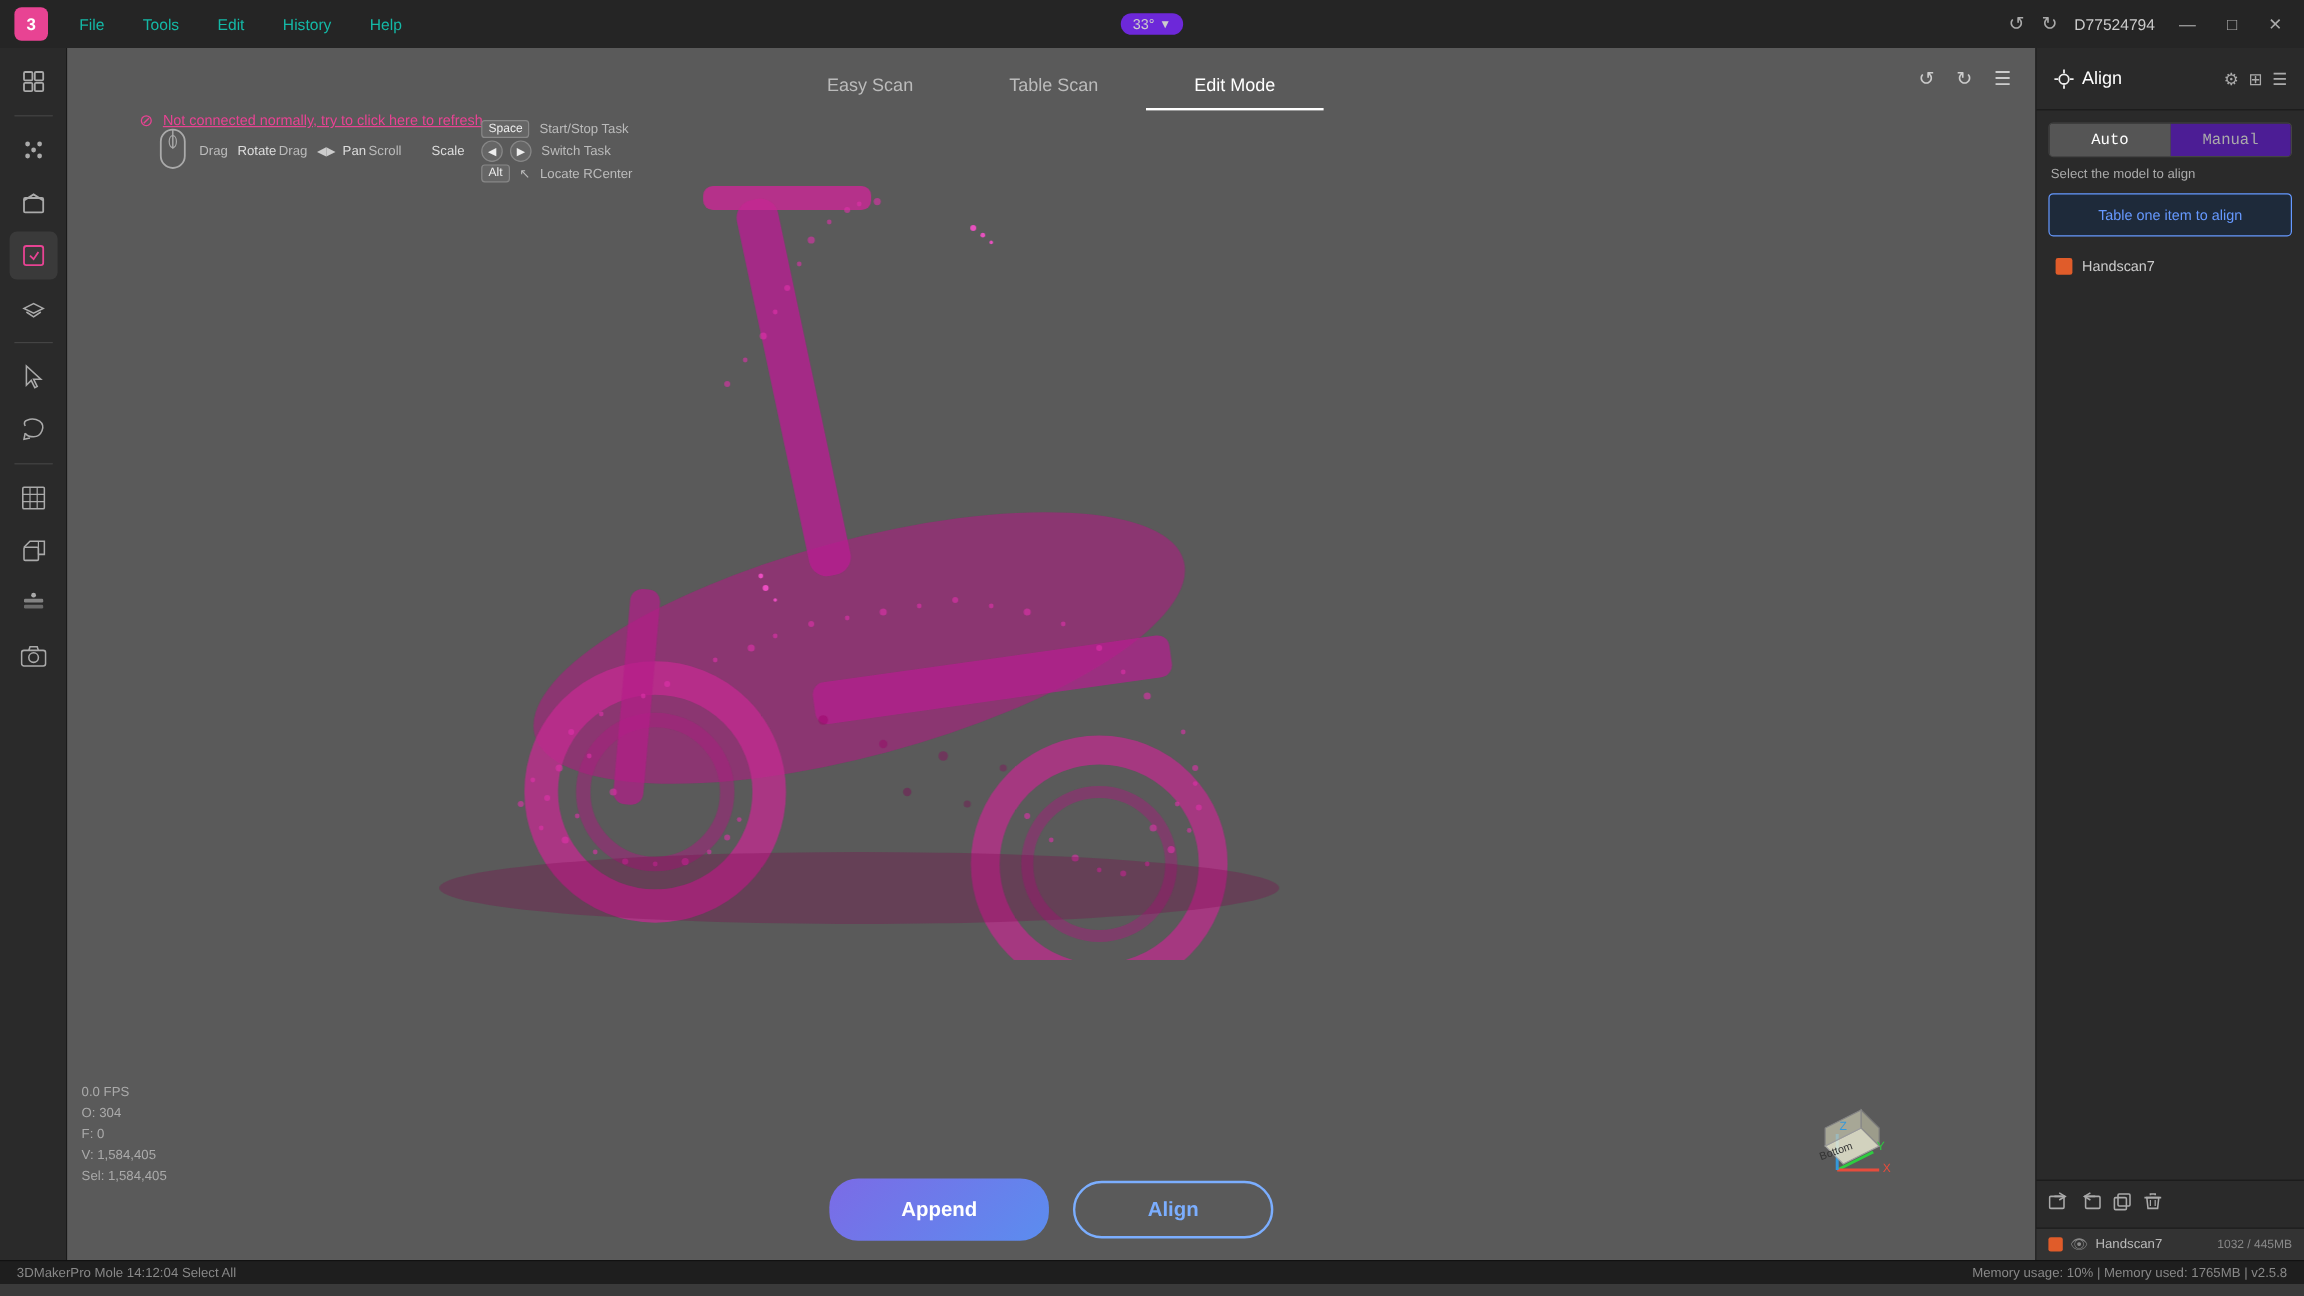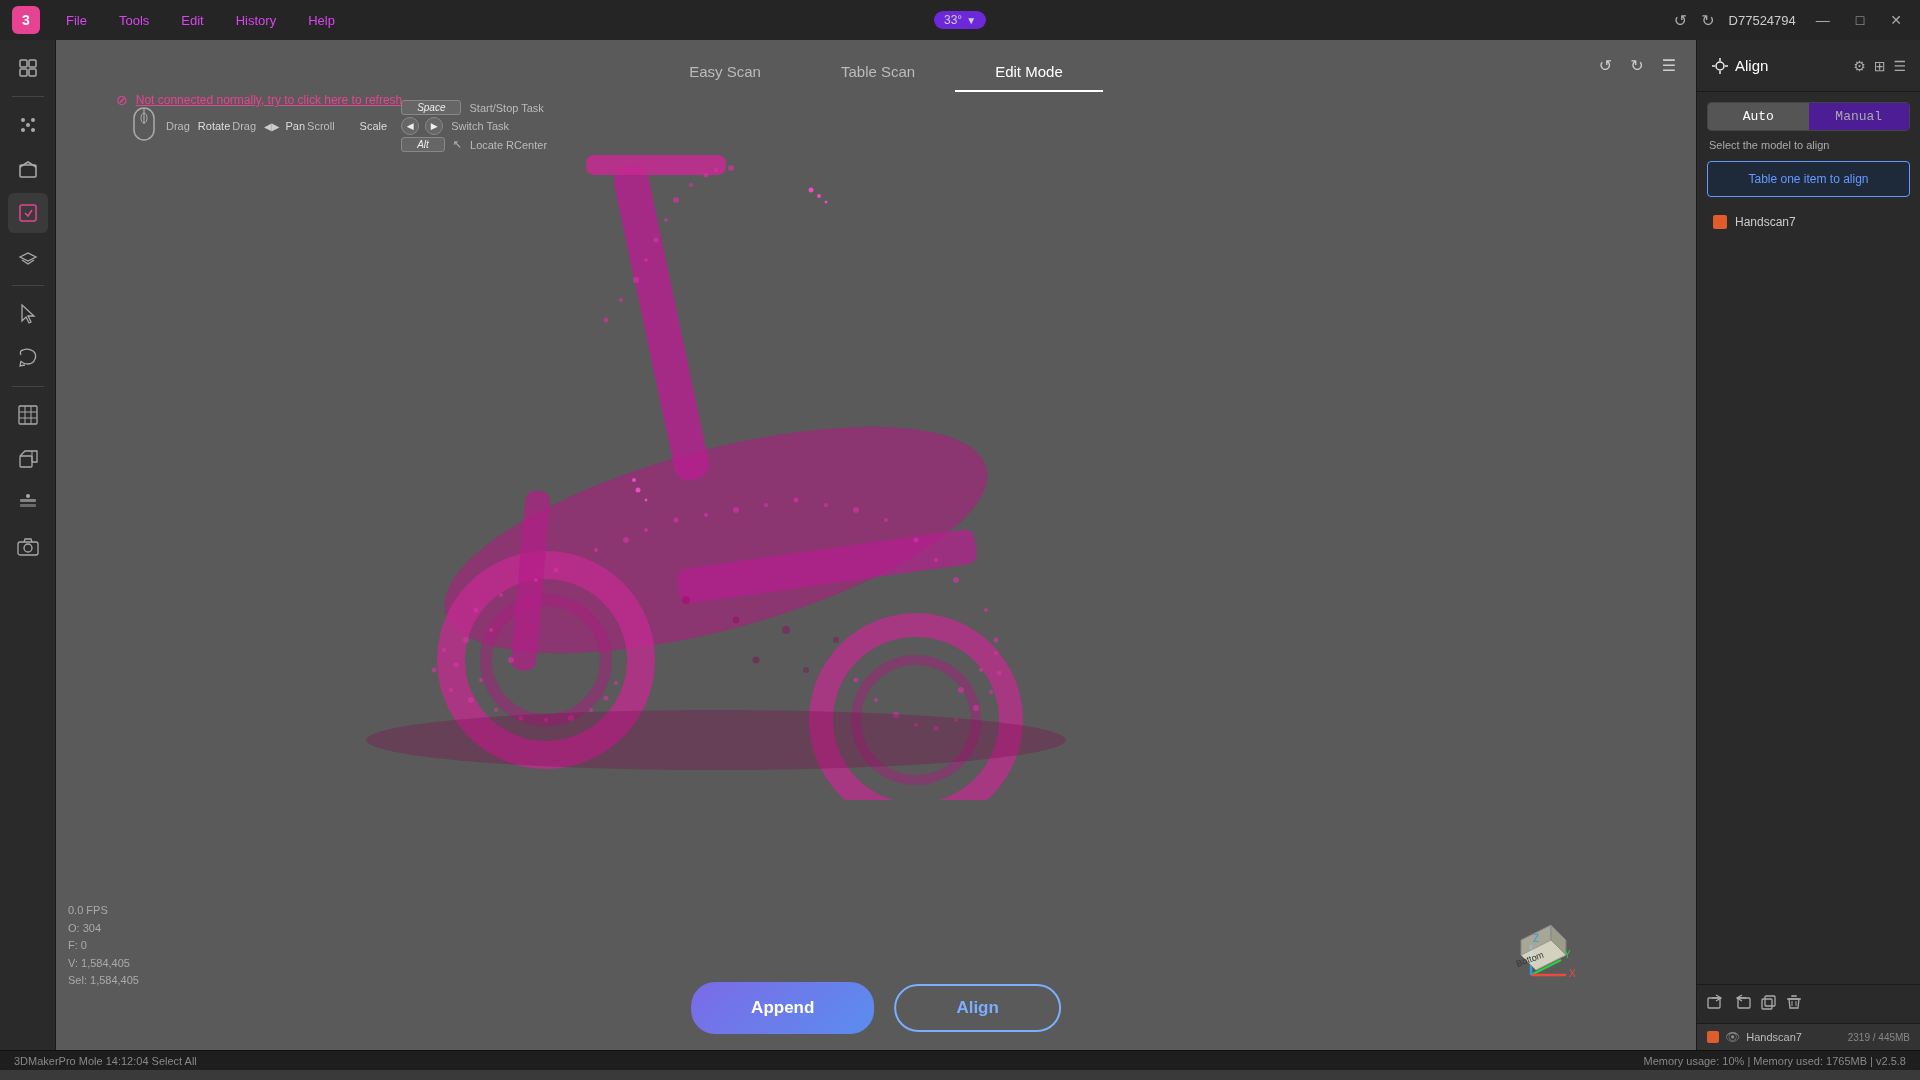--- a/index.html
+++ b/index.html
@@ -4,21 +4,21 @@
   <style>
     * { margin: 0; padding: 0; box-sizing: border-box; }
     body { width: 1920px; height: 1080px; background: #3a3a3a; font-family: 'Segoe UI', Arial, sans-serif; color: #ccc; overflow: hidden; }
 
     
     #titlebar {
       width: 100%; height: 40px; background: #252525; display: flex; align-items: center;
       padding: 0 12px; gap: 20px; position: relative;
     }
     #app-logo { width: 28px; height: 28px; background: #e84393; border-radius: 6px; display: flex; align-items: center; justify-content: center; color: white; font-weight: bold; font-size: 14px; flex-shrink: 0; }
-    .menu-item { color: #d946ef; font-size: 13px; cursor: pointer; padding: 2px 6px; }
+    .menu-item { color: #14b8a6; font-size: 13px; cursor: pointer; padding: 2px 6px; }
     #titlebar-center { position: absolute; left: 50%; transform: translateX(-50%); display: flex; align-items: center; gap: 8px; }
     #degree-badge { background: #6d28d9; border-radius: 12px; padding: 2px 10px; font-size: 12px; color: #ccc; display: flex; align-items: center; gap: 4px; cursor: pointer; }
     #titlebar-right { margin-left: auto; display: flex; align-items: center; gap: 14px; }
     #device-id { color: #ccc; font-size: 13px; }
     .titlebar-btn { color: #aaa; font-size: 14px; cursor: pointer; padding: 2px 6px; }
 
     
     #main-layout { display: flex; width: 100%; height: calc(1080px - 40px - 30px); }
 
     
@@ -56,23 +56,22 @@
     }
     #notif-icon { color: #e84393; font-size: 14px; }
     #notif-text { color: #e84393; font-size: 12px; text-decoration: underline; cursor: pointer; }
 
     
     #kbd-hints {
       position: absolute; top: 60px; left: 70px; display: flex; gap: 20px; z-index: 10;
     }
     .kbd-row { display: flex; align-items: center; gap: 4px; font-size: 11px; color: #bbb; }
     .kbd-key {
-      background: #666; border-radius: 3px; padding: 1px 15px; font-size: 10px; color: #eee;
+      background: #666; border-radius: 3px; padding: 1px 5px; font-size: 10px; color: #eee;
       border: 1px solid #888;
-      font-style: italic;
     }
 
     
     #viewport-toolbar {
       position: absolute; top: 12px; right: 16px; display: flex; align-items: center; gap: 10px; z-index: 10;
     }
     .vp-btn { color: #ccc; font-size: 16px; cursor: pointer; padding: 4px; }
 
     
     #scooter-container {
@@ -566,21 +565,21 @@
           <line x1="11" y1="8" x2="11" y2="13" stroke="#aaa" stroke-width="1"></line>
         </svg>
       </span>
     </div>
 
     <div id="object-list-panel">
       <div class="obj-row">
         <div class="obj-color-dot" style="background: #e05c2a;"></div>
         <span class="obj-eye">👁</span>
         <span class="obj-name">Handscan7</span>
-        <span class="obj-stats">2319 / 445MB</span>
+        <span class="obj-stats">1032 / 445MB</span>
       </div>
     </div>
   </div>
 
 </div>
 
 <div id="statusbar">
   <div id="statusbar-left">
     <span>3DMakerPro Mole   14:12:04 Select All</span>
   </div>

